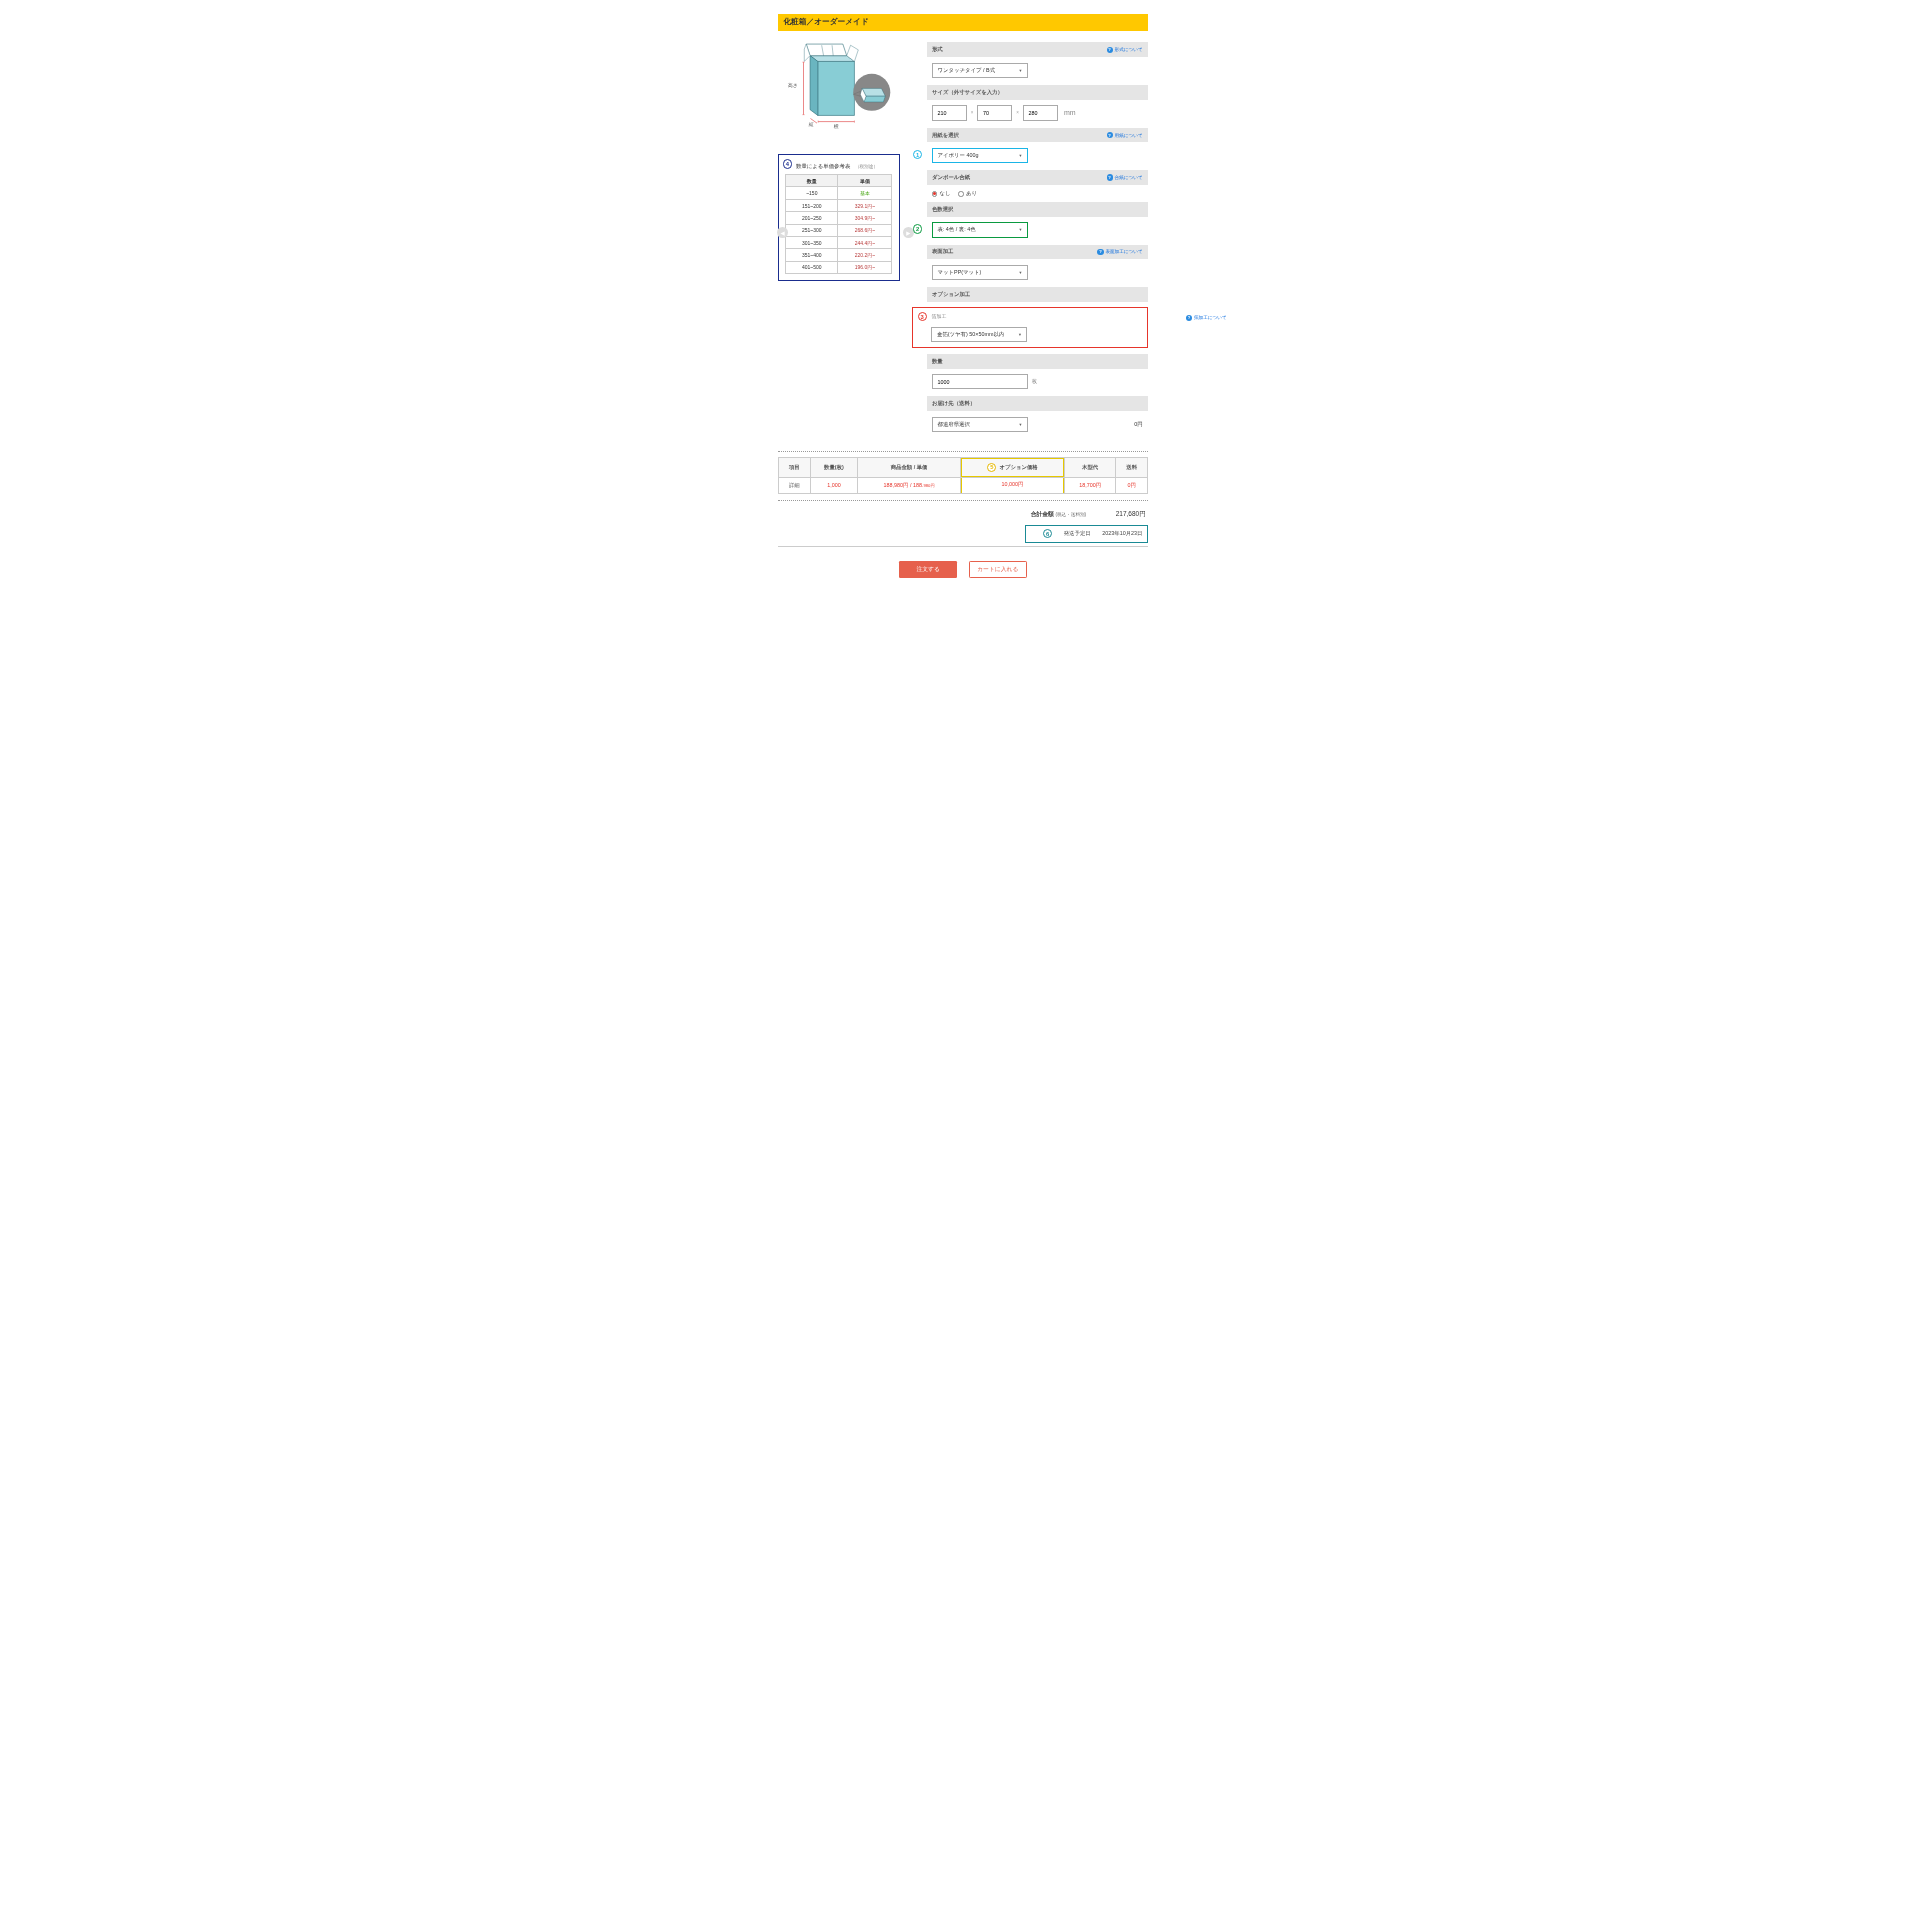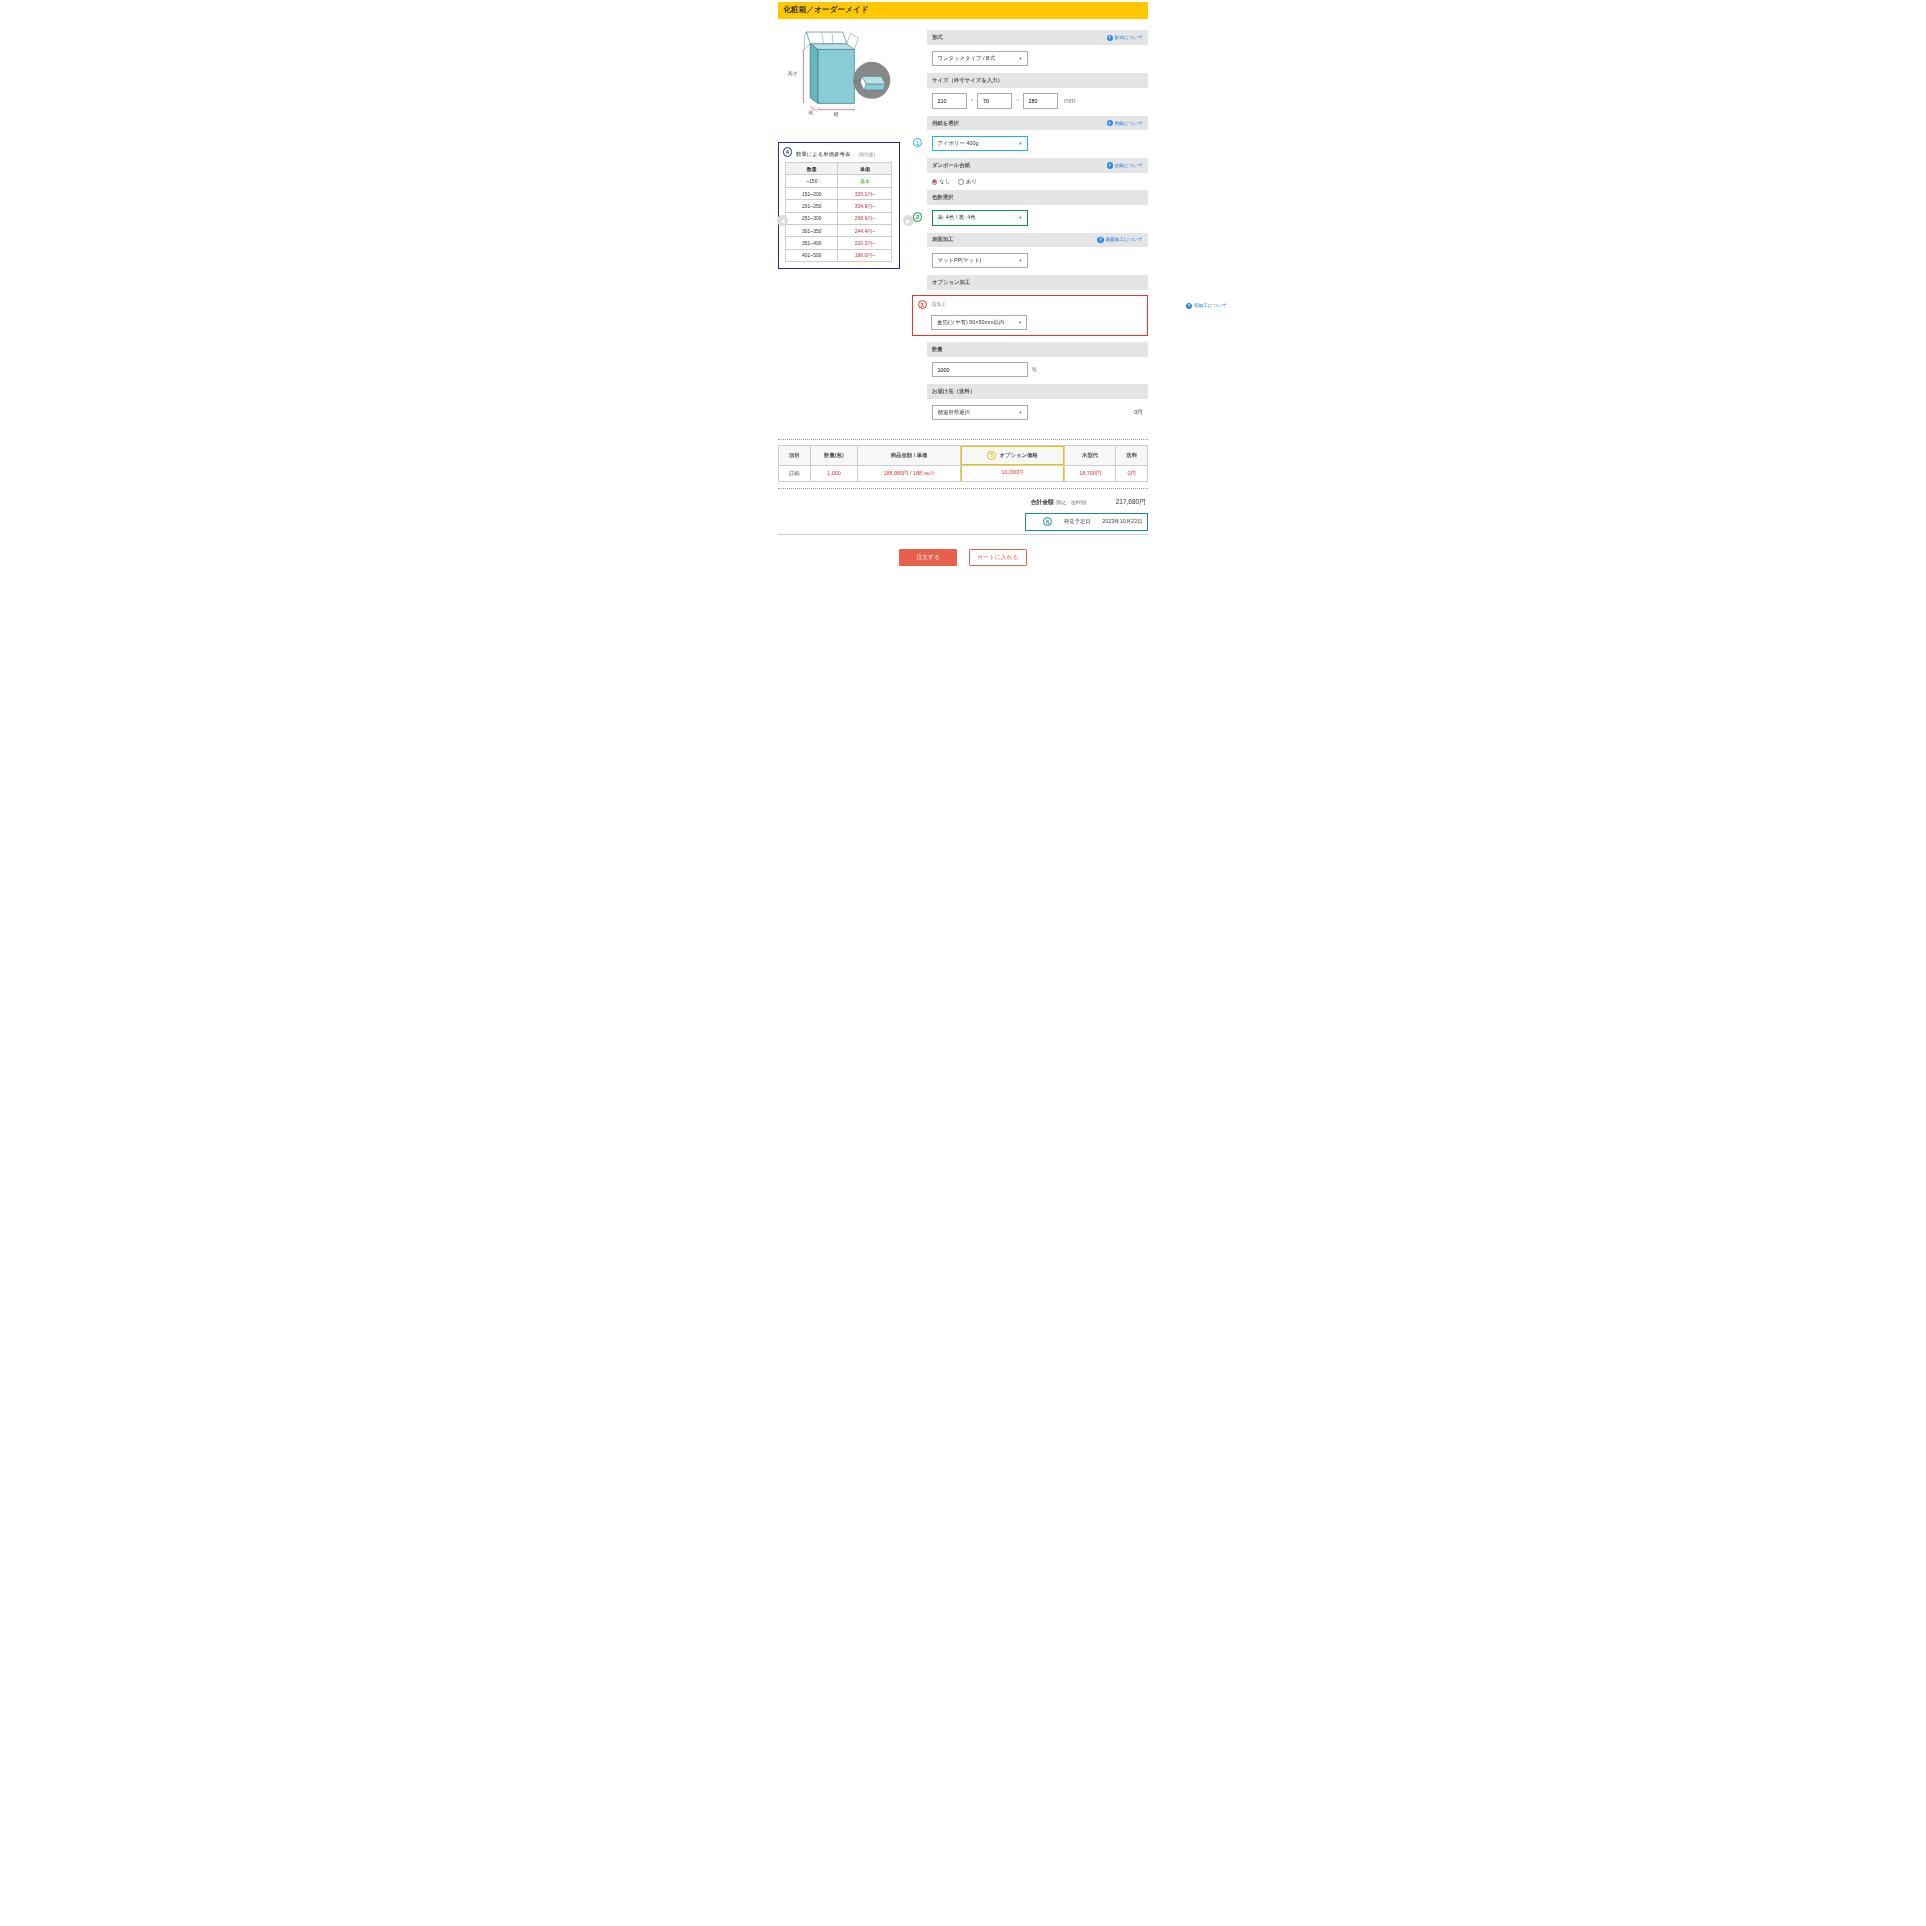--- a/index.html
+++ b/index.html
@@ -1,17 +1,17 @@
 <!DOCTYPE html>
 <html style="font-size:6.2px"><head>
 <meta charset="utf-8">
 <style>
 * { box-sizing: border-box; margin: 0; padding: 0; }
 body { font-family: "Hiragino Kaku Gothic ProN", "Meiryo", sans-serif; font-size: 5.4px; color: #333; background: #fff; }
-.wrap { width: 370px; margin: 0 auto; padding: 1.9px 0 15.4px; }
+.wrap { width: 370px; margin: 12px auto; padding: 1.9px 0 15.4px; }
 
 .title-bar { background: #ffc800; padding: 3.5px 5.4px; margin-bottom: 11.6px; }
 .title-bar h1 { font-size: 7.7px; font-weight: bold; color: #333; }
 
 .layout { display: flex; gap: 0; align-items: flex-start; position: relative; }
 .col-left { width: 135px; position: relative; padding-right: 13.5px; }
 .col-right { flex: 1; position: relative; padding-left: 13.5px; }
 
 .box-img { width: 108px; height: 89px; margin: 0 auto 23px; position: relative; }
 

